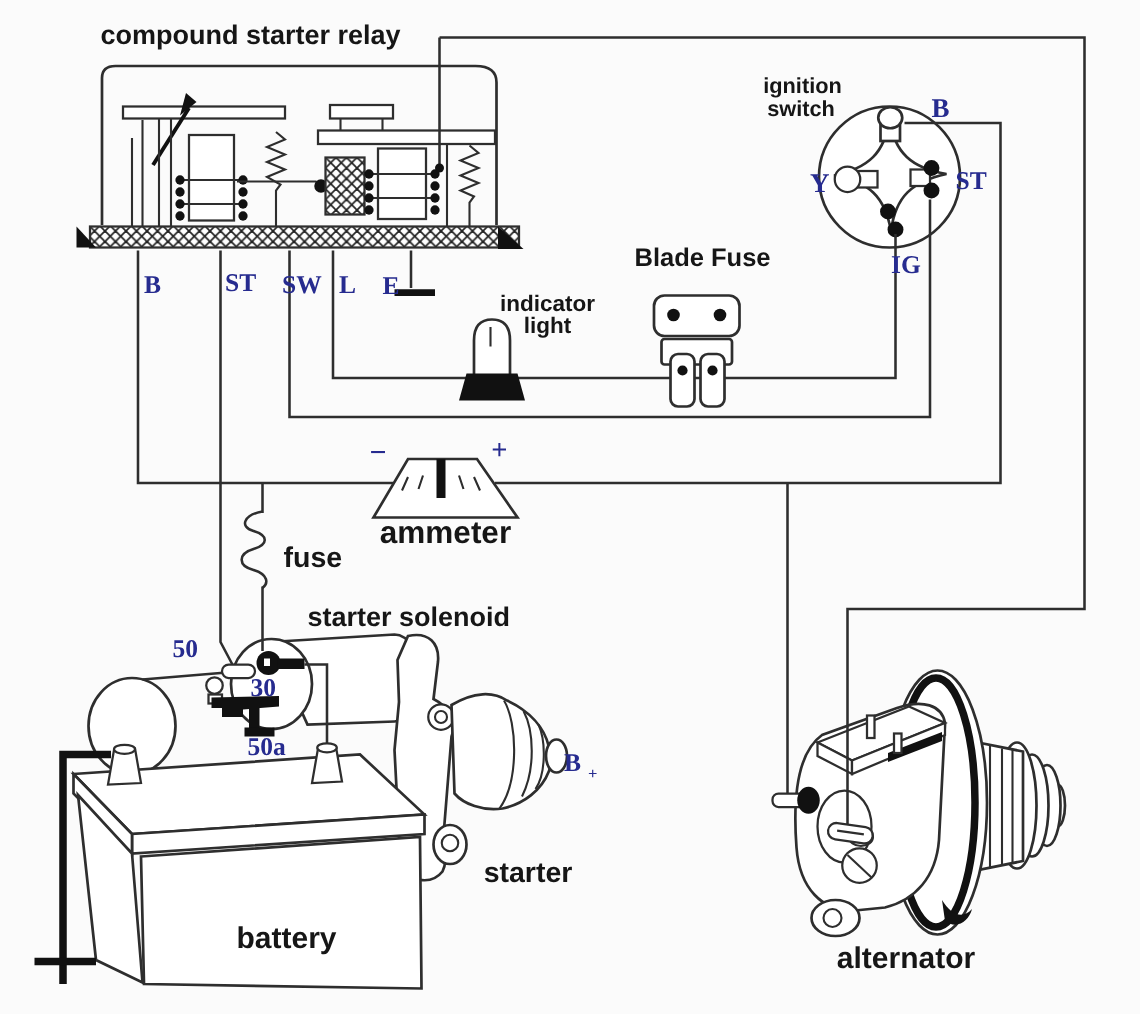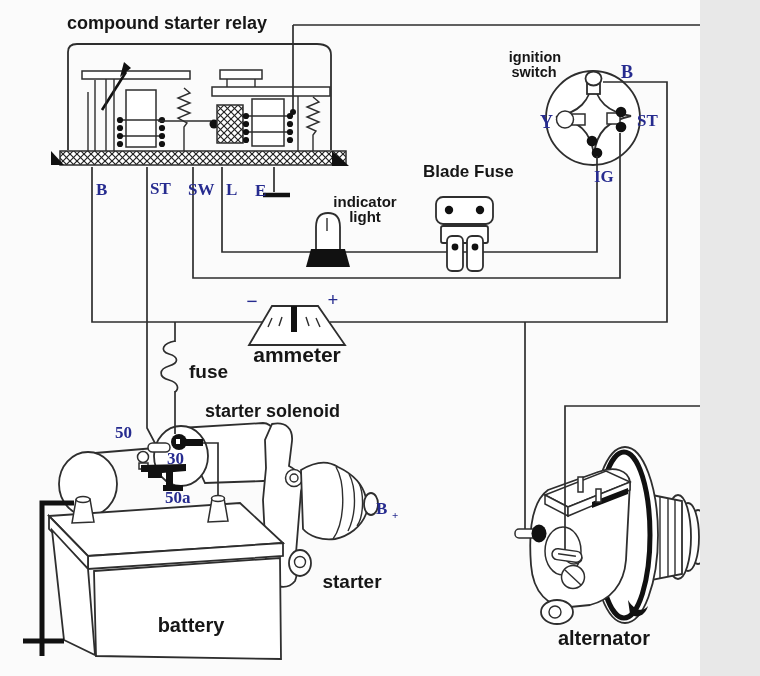--- a/index.html
+++ b/index.html
@@ -1,17 +1,17 @@
 <!DOCTYPE html>
 <html style="--background: #fbfbfb; --line: #2e2e2e; --ink: #111111; --component-label: #161616; --terminal-label: #262b8f;"><head>
 <meta charset="utf-8">
 <style>
   html,body{margin:0;padding:0;background:#e8e8e8;}
   .stage{
-    width:700px;height:676px;position:relative;overflow:hidden;
+    width:760px;height:676px;position:relative;overflow:hidden;
     background:var(--background,#fbfbfb);
     font-family:"Liberation Sans",sans-serif;
   }
   svg{display:block}
   .wire{fill:none;stroke:var(--line,#2e2e2e);stroke-width:1.7;stroke-linejoin:miter}
   .thick{fill:none;stroke:var(--ink,#111);stroke-width:5}
   .bar{fill:none;stroke:var(--ink,#111);stroke-width:4.5}
   .part{fill:#fff;stroke:var(--line,#2e2e2e);stroke-width:1.8}
   .part-n{fill:none;stroke:var(--line,#2e2e2e);stroke-width:1.8}
   .thin{fill:none;stroke:var(--line,#2e2e2e);stroke-width:1.4}

